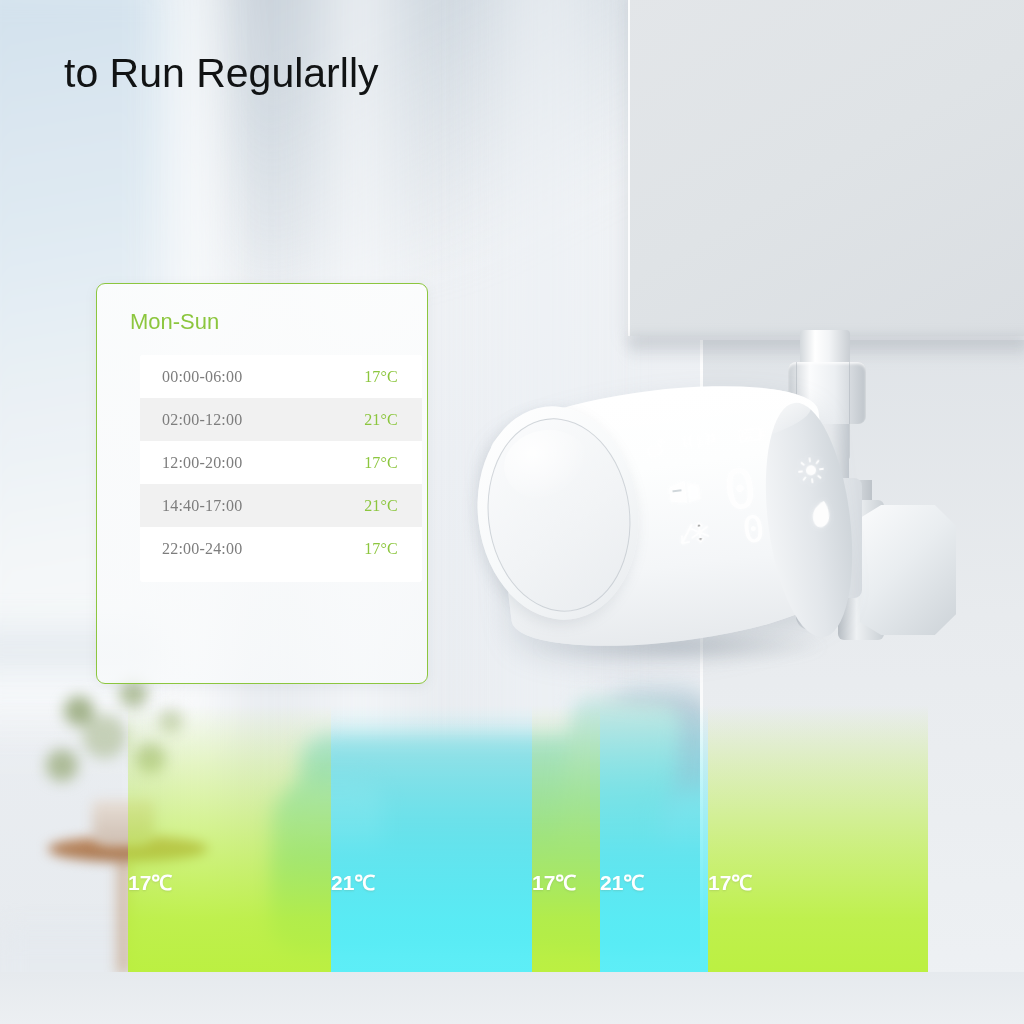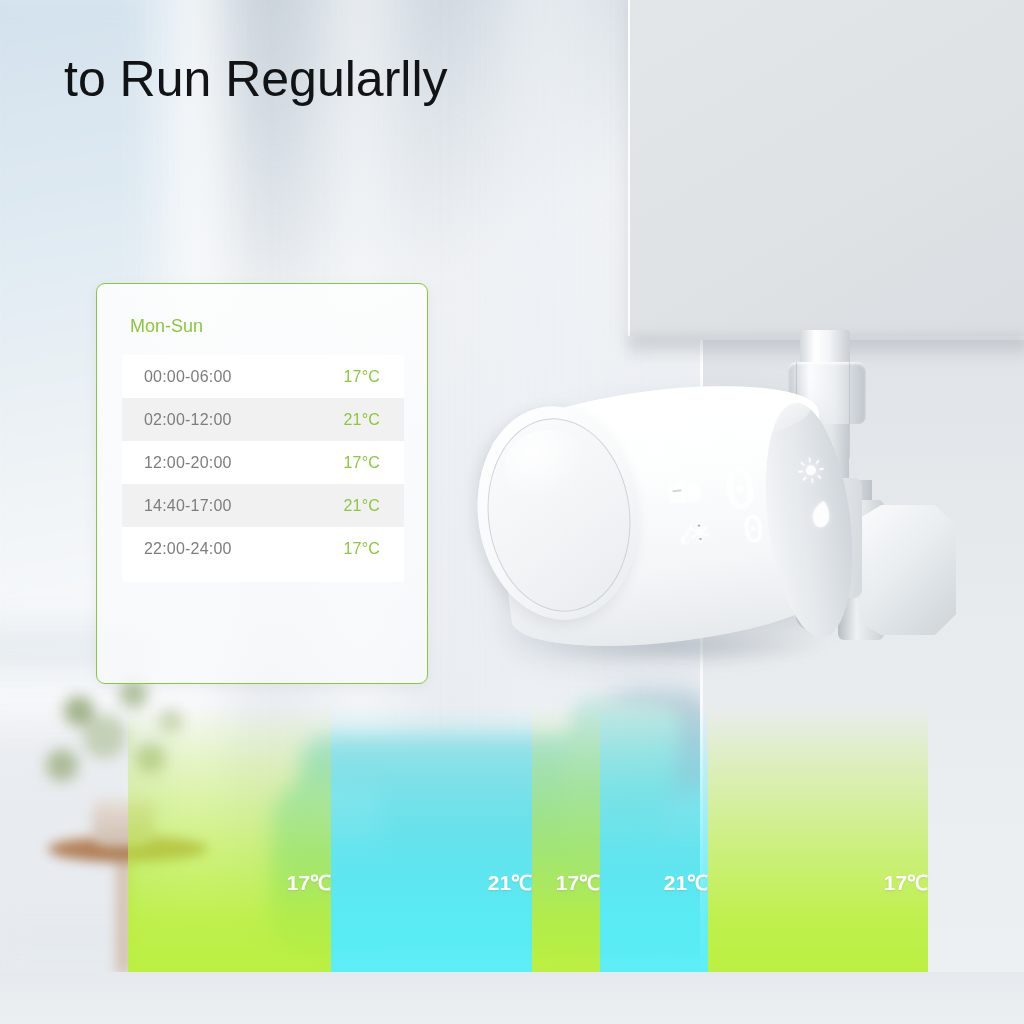--- a/index.html
+++ b/index.html
@@ -289,51 +289,52 @@
   }
   .headline .l1, .headline .l2 {
     font-size: 45px;
     font-weight: bold;
     letter-spacing: .4px;
     color: #111314;
     line-height: 1.12;
     white-space: nowrap;
   }
   .headline .l3 {
-    font-size: 50px;
+    font-size: 41px;
     font-weight: normal;
     color: #111314;
     line-height: 1.35;
     white-space: nowrap;
   }
 
   
   .card {
     position: absolute;
     left: 96px; top: 283px; width: 330px; height: 399px;
     border: 1.5px solid #8CC63E;
     border-radius: 9px;
     background: linear-gradient(180deg, rgba(252,253,253,.93) 0%, rgba(250,251,252,.88) 60%, rgba(248,250,251,.8) 100%);
     box-shadow: 0 3px 12px rgba(130,140,150,.10);
     z-index: 7;
     overflow: hidden;
   }
   .card-title {
     position: absolute;
-    left: 33px; top: 32px;
-    font-size: 18px;
+    left: 33px; top: 25px;
+    font-size: 22px;
     color: #8CC63E;
   }
   .rows {
     position: absolute;
-    left: 25px; top: 71px; width: 282px;
+    left: 43px; top: 71px; width: 282px;
     border-radius: 3px;
     overflow: hidden;
     background: #ffffff;
     padding-bottom: 12px;
+    font-family: Liberation Serif, serif;
   }
   .row {
     display: flex;
     align-items: center;
     justify-content: space-between;
     height: 43px;
     padding: 0 24px 0 22px;
     box-sizing: border-box;
   }
   .row.odd  { background: #ffffff; }
@@ -383,21 +384,21 @@
         rgba(88,238,247,.62) 52%,
         rgba(88,238,247,.90) 80%,
         rgba(88,238,247,.97) 100%);
   }
   .band-label {
     position: absolute;
     top: 868px;
     font-size: 21px;
     font-weight: bold;
     color: #ffffff;
-    text-align: right;
+    text-align: left;
     text-shadow: 0 1px 2px rgba(110,130,90,.22);
     white-space: nowrap;
   }
   .tick-label {
     position: absolute;
     top: 980px;
     font-size: 19px;
     color: #70777e;
     text-align: center;
     white-space: nowrap;

